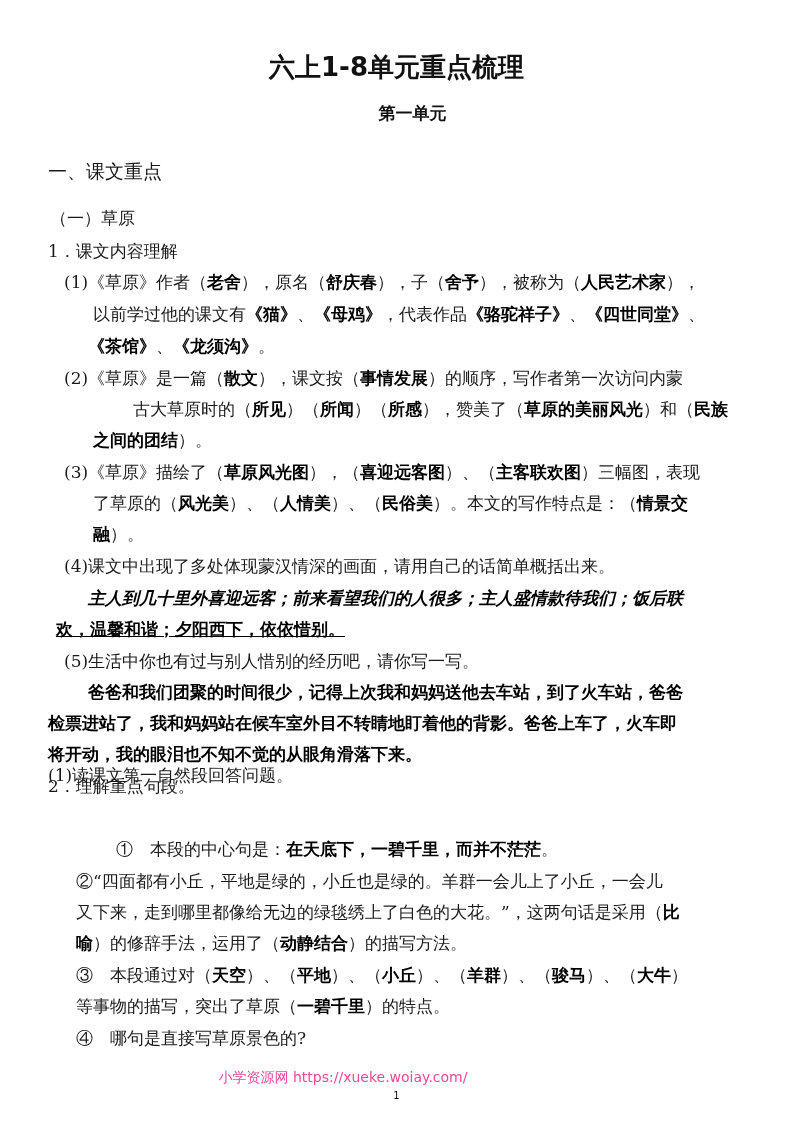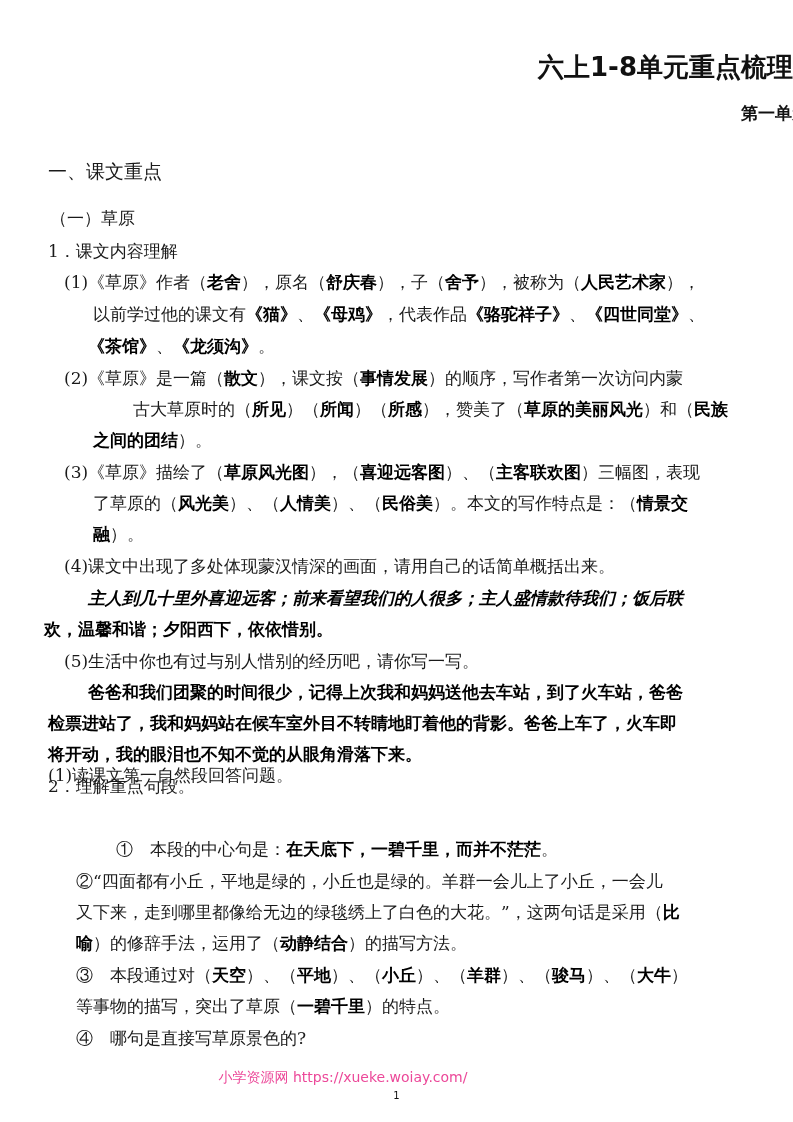--- a/index.html
+++ b/index.html
@@ -1,19 +1,19 @@
 <!DOCTYPE html>
 <html><head>
 <meta charset="utf-8">
 <style>
   html, body { margin:0; padding:0; background:#fff; }
   body { width:793px; height:1122px; position:relative; overflow:hidden;
          font-family: "DejaVu Serif", "Liberation Serif", serif; color:#1a1a1a; }
   .line { position:absolute; font-size:17px; line-height:22px; white-space:nowrap; }
-  .title { position:absolute; left:0; width:793px; text-align:right;
+  .title { position:absolute; left:0; width:793px; text-align:center;
            font-family:"DejaVu Sans", "Liberation Sans", sans-serif; font-weight:bold; color:#111; }
   .r { color:#000000; font-weight:bold; font-family:"DejaVu Sans", "Liberation Sans", sans-serif; }
   .footer { position:absolute; left:0; width:686px; text-align:center;
             font-family:"DejaVu Sans", "Liberation Sans", sans-serif; color:#ec4899; font-size:14px; }
   .pagenum { position:absolute; left:0; width:793px; text-align:center;
              font-family:"DejaVu Sans", "Liberation Sans", sans-serif; font-size:10px; color:#111; }
 </style>
 </head>
 <body>
 
@@ -31,21 +31,21 @@
 <div class="line rich" style="left:64px;top:367px;"><span>(2)《草原》是一篇（</span><span class="r">散文</span><span>），课文按（</span><span class="r">事情发展</span><span>）的顺序，写作者第一次访问内蒙</span></div>
 <div class="line rich" style="left:93px;top:398px;margin-left:40px;"><span>古大草原时的（</span><span class="r">所见</span><span>）（</span><span class="r">所闻</span><span>）（</span><span class="r">所感</span><span>），赞美了（</span><span class="r">草原的美丽风光</span><span>）和（</span><span class="r">民族</span></div>
 <div class="line rich" style="left:93px;top:429px;"><span class="r">之间的团结</span><span>）。</span></div>
 
 <div class="line rich" style="left:64px;top:461px;"><span>(3)《草原》描绘了（</span><span class="r">草原风光图</span><span>），（</span><span class="r">喜迎远客图</span><span>）、（</span><span class="r">主客联欢图</span><span>）三幅图，表现</span></div>
 <div class="line rich" style="left:93px;top:492px;"><span>了草原的（</span><span class="r">风光美</span><span>）、（</span><span class="r">人情美</span><span>）、（</span><span class="r">民俗美</span><span>）。本文的写作特点是：（</span><span class="r">情景交</span></div>
 <div class="line rich" style="left:93px;top:523px;"><span class="r">融</span><span>）。</span></div>
 
 <div class="line" style="left:64px;top:555px;">(4)课文中出现了多处体现蒙汉情深的画面，请用自己的话简单概括出来。</div>
 <div class="line r" style="left:88px;top:587px;font-style:italic;">主人到几十里外喜迎远客；前来看望我们的人很多；主人盛情款待我们；饭后联</div>
-<div class="line r" style="left:44px;top:618px;">欢，温馨和谐；夕阳西下，依依惜别。</div>
+<div class="line r" style="left:56px;top:618px;text-decoration:underline;">欢，温馨和谐；夕阳西下，依依惜别。</div>
 
 <div class="line" style="left:64px;top:650px;">(5)生活中你也有过与别人惜别的经历吧，请你写一写。</div>
 <div class="line r" style="left:88px;top:681px;">爸爸和我们团聚的时间很少，记得上次我和妈妈送他去车站，到了火车站，爸爸</div>
 <div class="line r" style="left:48px;top:712px;">检票进站了，我和妈妈站在候车室外目不转睛地盯着他的背影。爸爸上车了，火车即</div>
 <div class="line r" style="left:48px;top:743px;">将开动，我的眼泪也不知不觉的从眼角滑落下来。</div>
 
 <div class="line" style="left:48px;top:775px;">2．理解重点句段。</div>
 <div class="line" style="left:48px;top:764px;">(1)读课文第一自然段回答问题。</div>
 
 <div class="line rich" style="left:76px;top:838px;margin-left:40px;"><span>①　本段的中心句是：</span><span class="r">在天底下，一碧千里，而并不茫茫</span><span>。</span></div>

